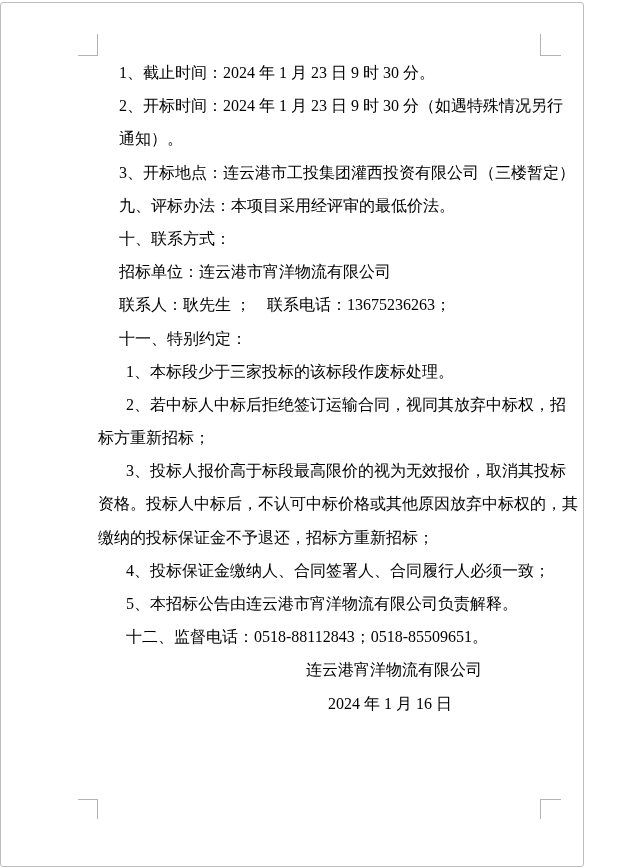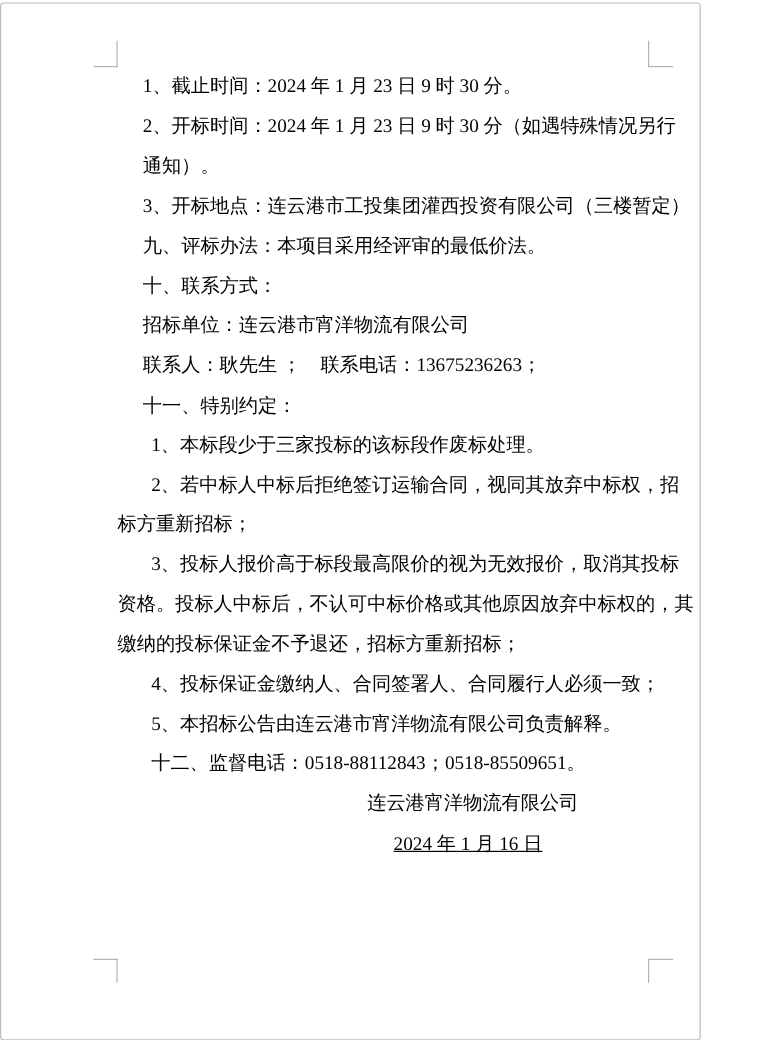--- a/index.html
+++ b/index.html
@@ -42,21 +42,21 @@
     color: #000000;
     font-size: 16px;
     line-height: 33.2px;
     white-space: pre;
   }
   .line     { height: 33.2px; }
   .line.i0  { margin-left: 0; }
   .line.i1  { margin-left: 21px; }
   .line.i2  { margin-left: 28px; }
   .line.sig1 { margin-left: 208px; }
-  .line.sig2 { margin-left: 230px; text-decoration: underline; }
+  .line.sig2 { margin-left: 230px; }
 </style>
 </head>
 <body>
 
 <div class="page" style="border-color: rgb(189, 189, 189); background: rgb(255, 255, 255);">
   <div class="crop tl" style="border-color: rgb(179, 179, 179);"></div>
   <div class="crop tr" style="border-color: rgb(179, 179, 179);"></div>
   <div class="crop bl" style="border-color: rgb(179, 179, 179);"></div>
   <div class="crop br" style="border-color: rgb(179, 179, 179);"></div>
 

